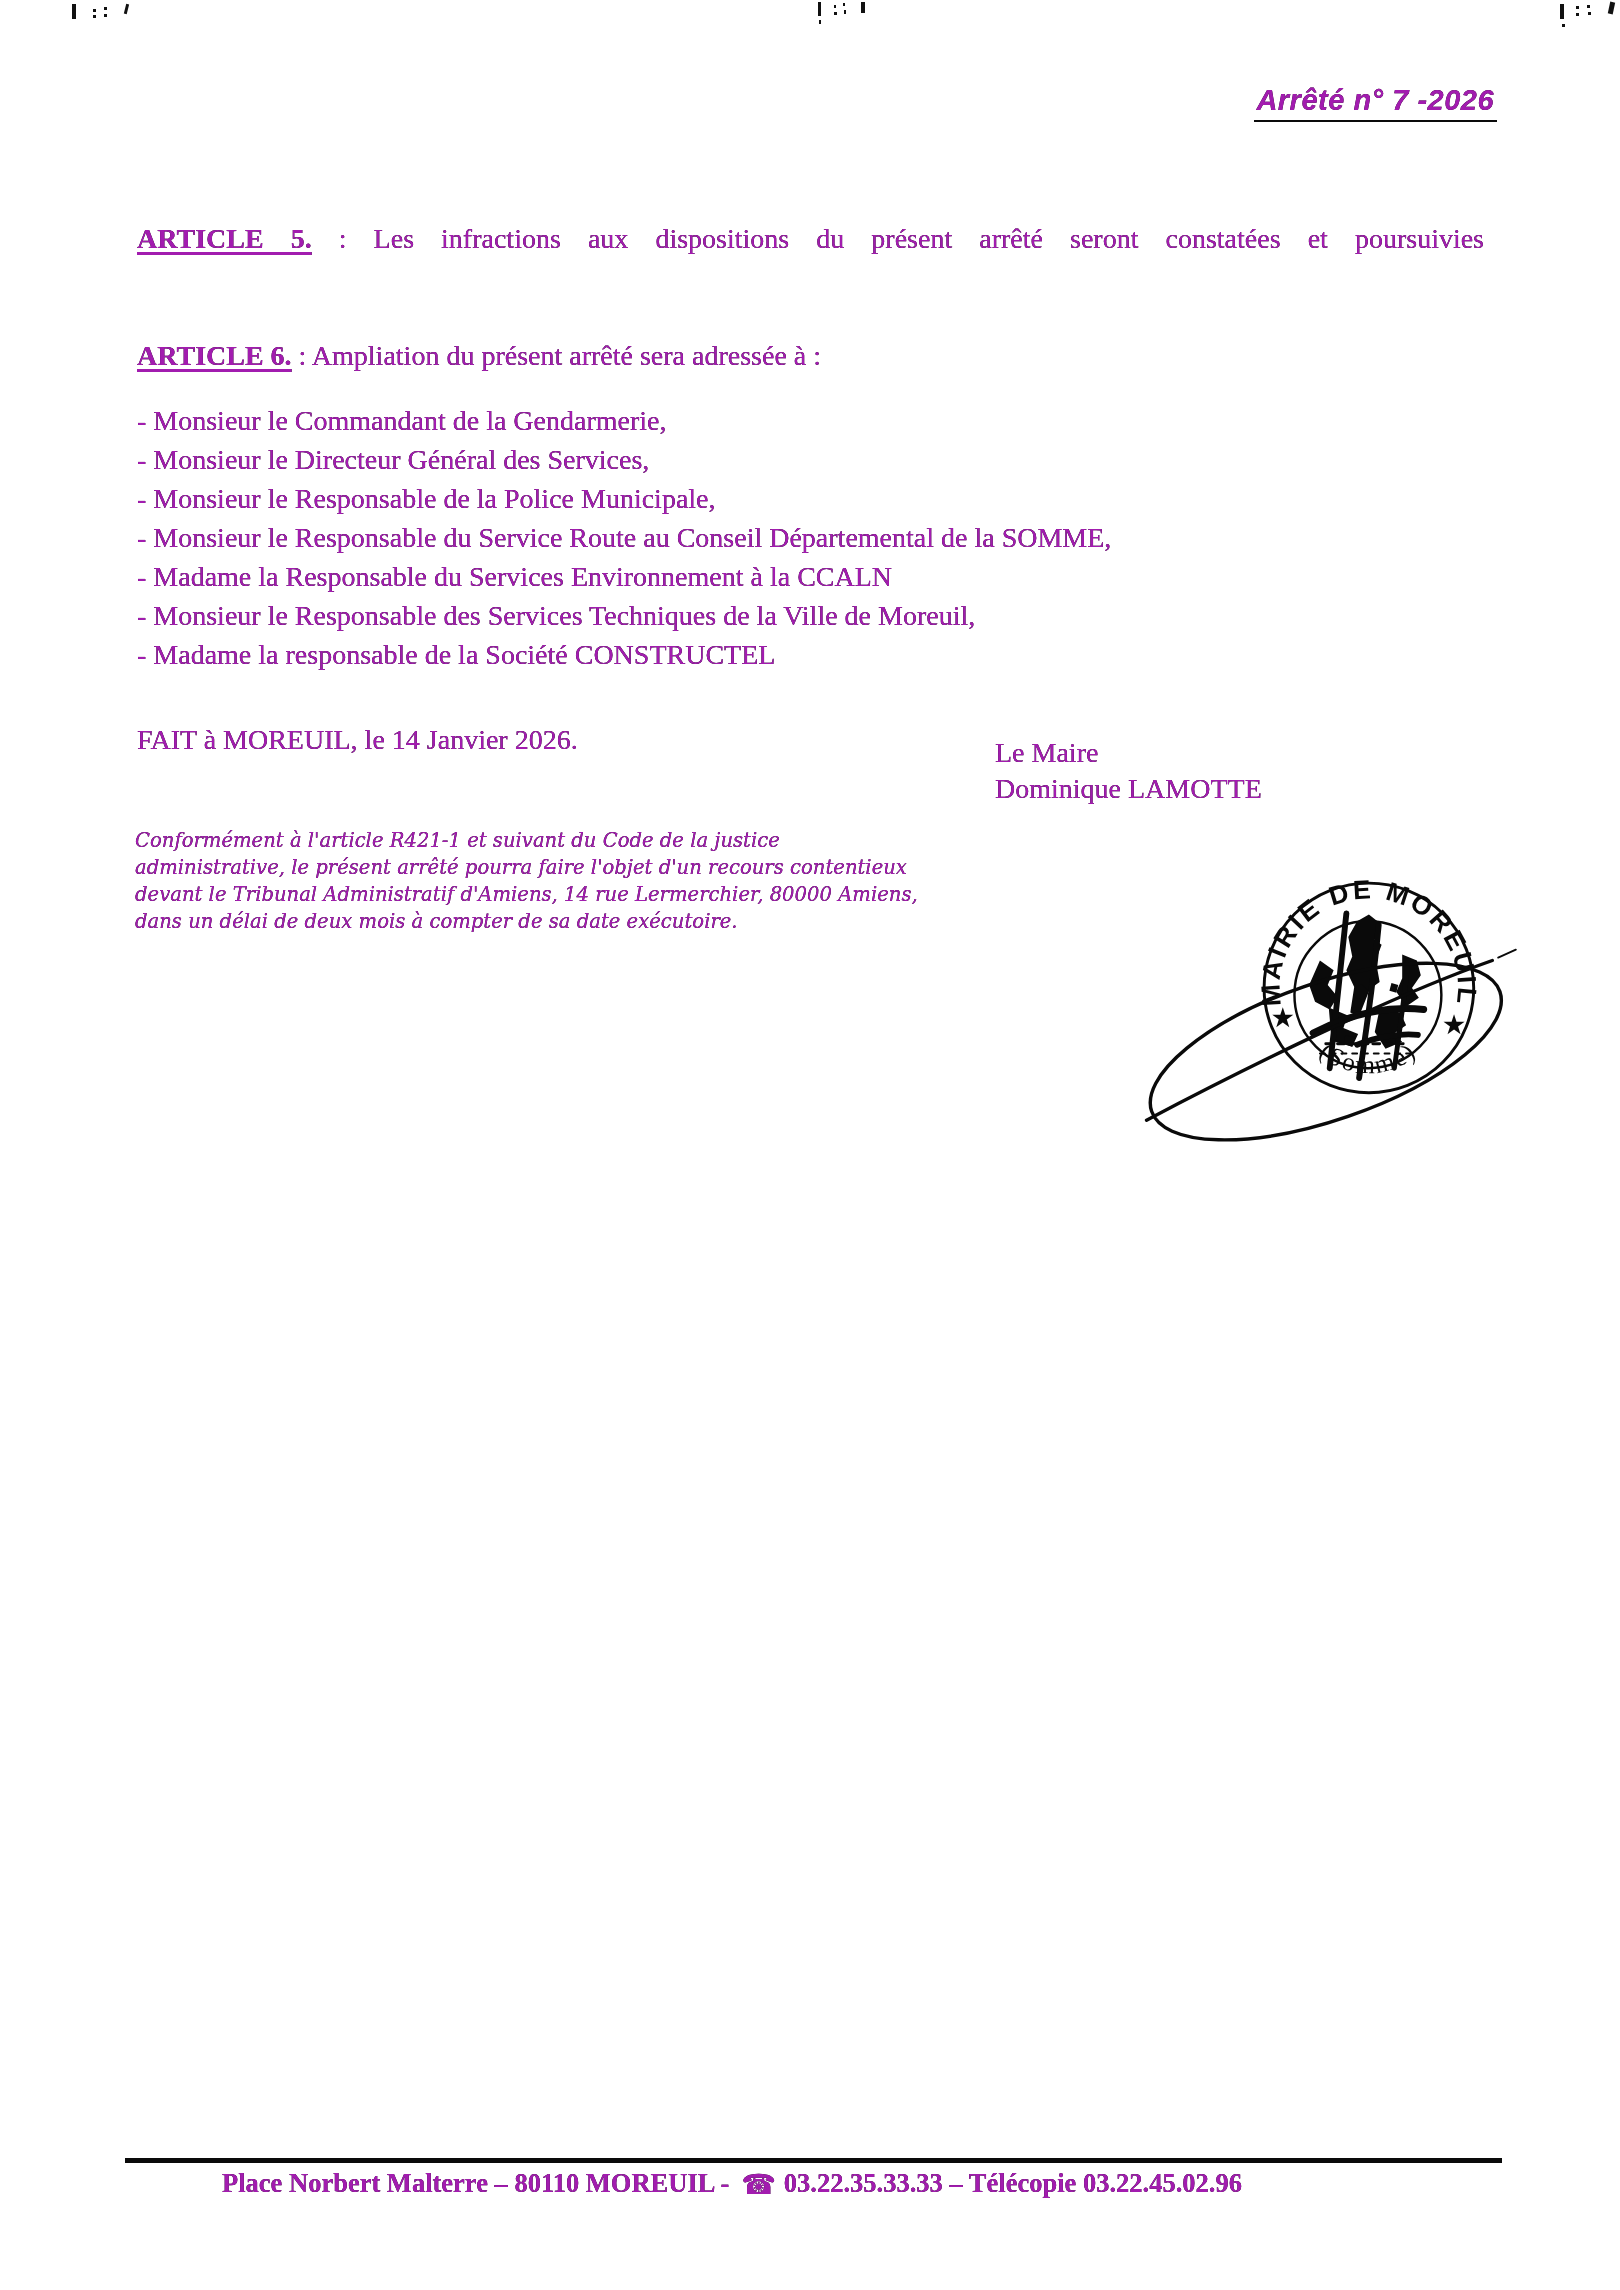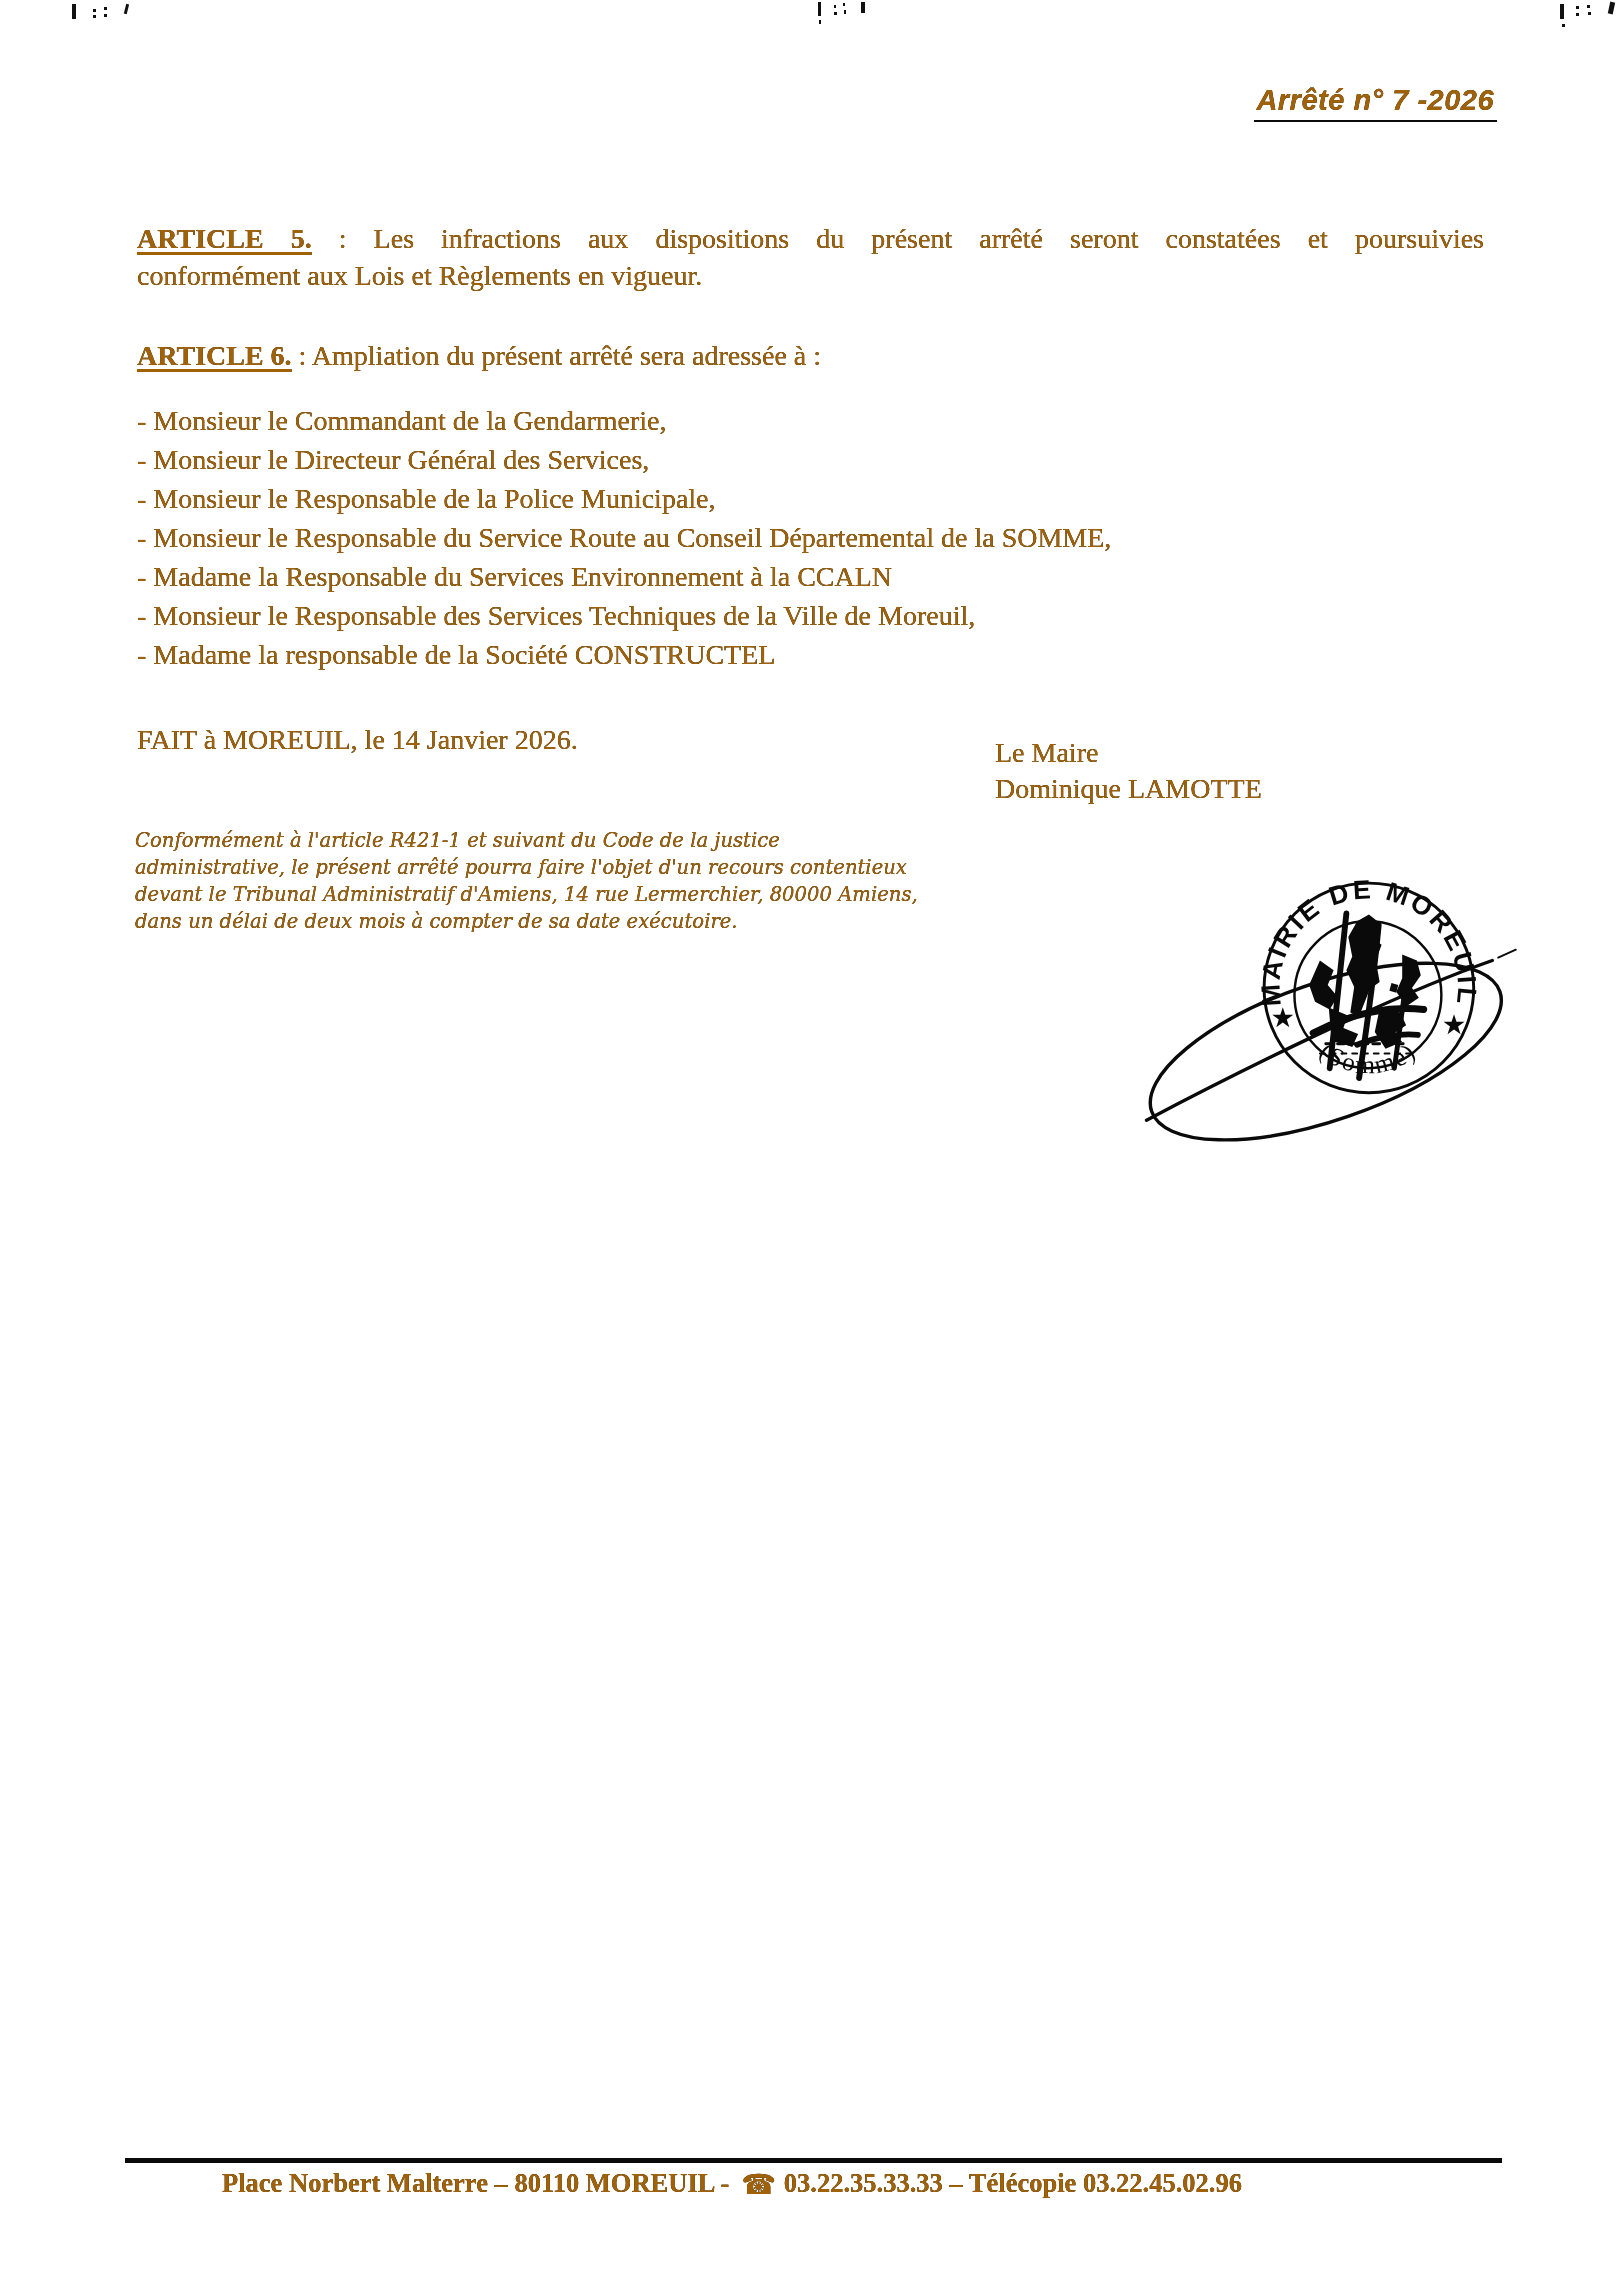--- a/index.html
+++ b/index.html
@@ -3,21 +3,21 @@
 <meta charset="utf-8">
 <style>
   html,body{margin:0;padding:0;background:#e8e8e8;}
   #page{
     position:relative;
     width:1620px;height:2291px;
     background:#ffffff;
     margin:0 auto;
     overflow:hidden;
     font-family:"Liberation Serif",serif;
-    color:#a16207;
+    color:#a21caf;
   }
   
   .artifact{position:absolute;background:#111;}
   
   .ref{
     position:absolute;top:84px;right:123px;
     font-family:"Liberation Sans",sans-serif;
     font-style:italic;font-weight:bold;font-size:29px;
     border-bottom:2.9px solid #0a0a0a;padding:0 2.9px 2.9px 2.9px;
     letter-spacing:0.5px;
@@ -104,21 +104,20 @@
     <div class="artifact" style="left:1609px;top:2px;width:4.9px;height:11.8px;transform:rotate(12deg);"></div>
   </div>
 
   <div class="ref">Arrêté n° 7 -2026</div>
 
   <div class="body-text" id="article5">
     <div class="jline">
       <span class="article-label">ARTICLE 5.</span>
       <span>: Les infractions aux dispositions du présent arrêté seront constatées et poursuivies</span>
     </div>
-    <div>conformément aux Lois et Règlements en vigueur.</div>
   </div>
 
   <div class="body-text" id="article6">
     <span class="article-label">ARTICLE 6.</span>
     <span>: Ampliation du présent arrêté sera adressée à :</span>
   </div>
 
   <div class="body-text" id="recipients">
     <div>- Monsieur le Commandant de la Gendarmerie,</div>
     <div>- Monsieur le Directeur Général des Services,</div>

